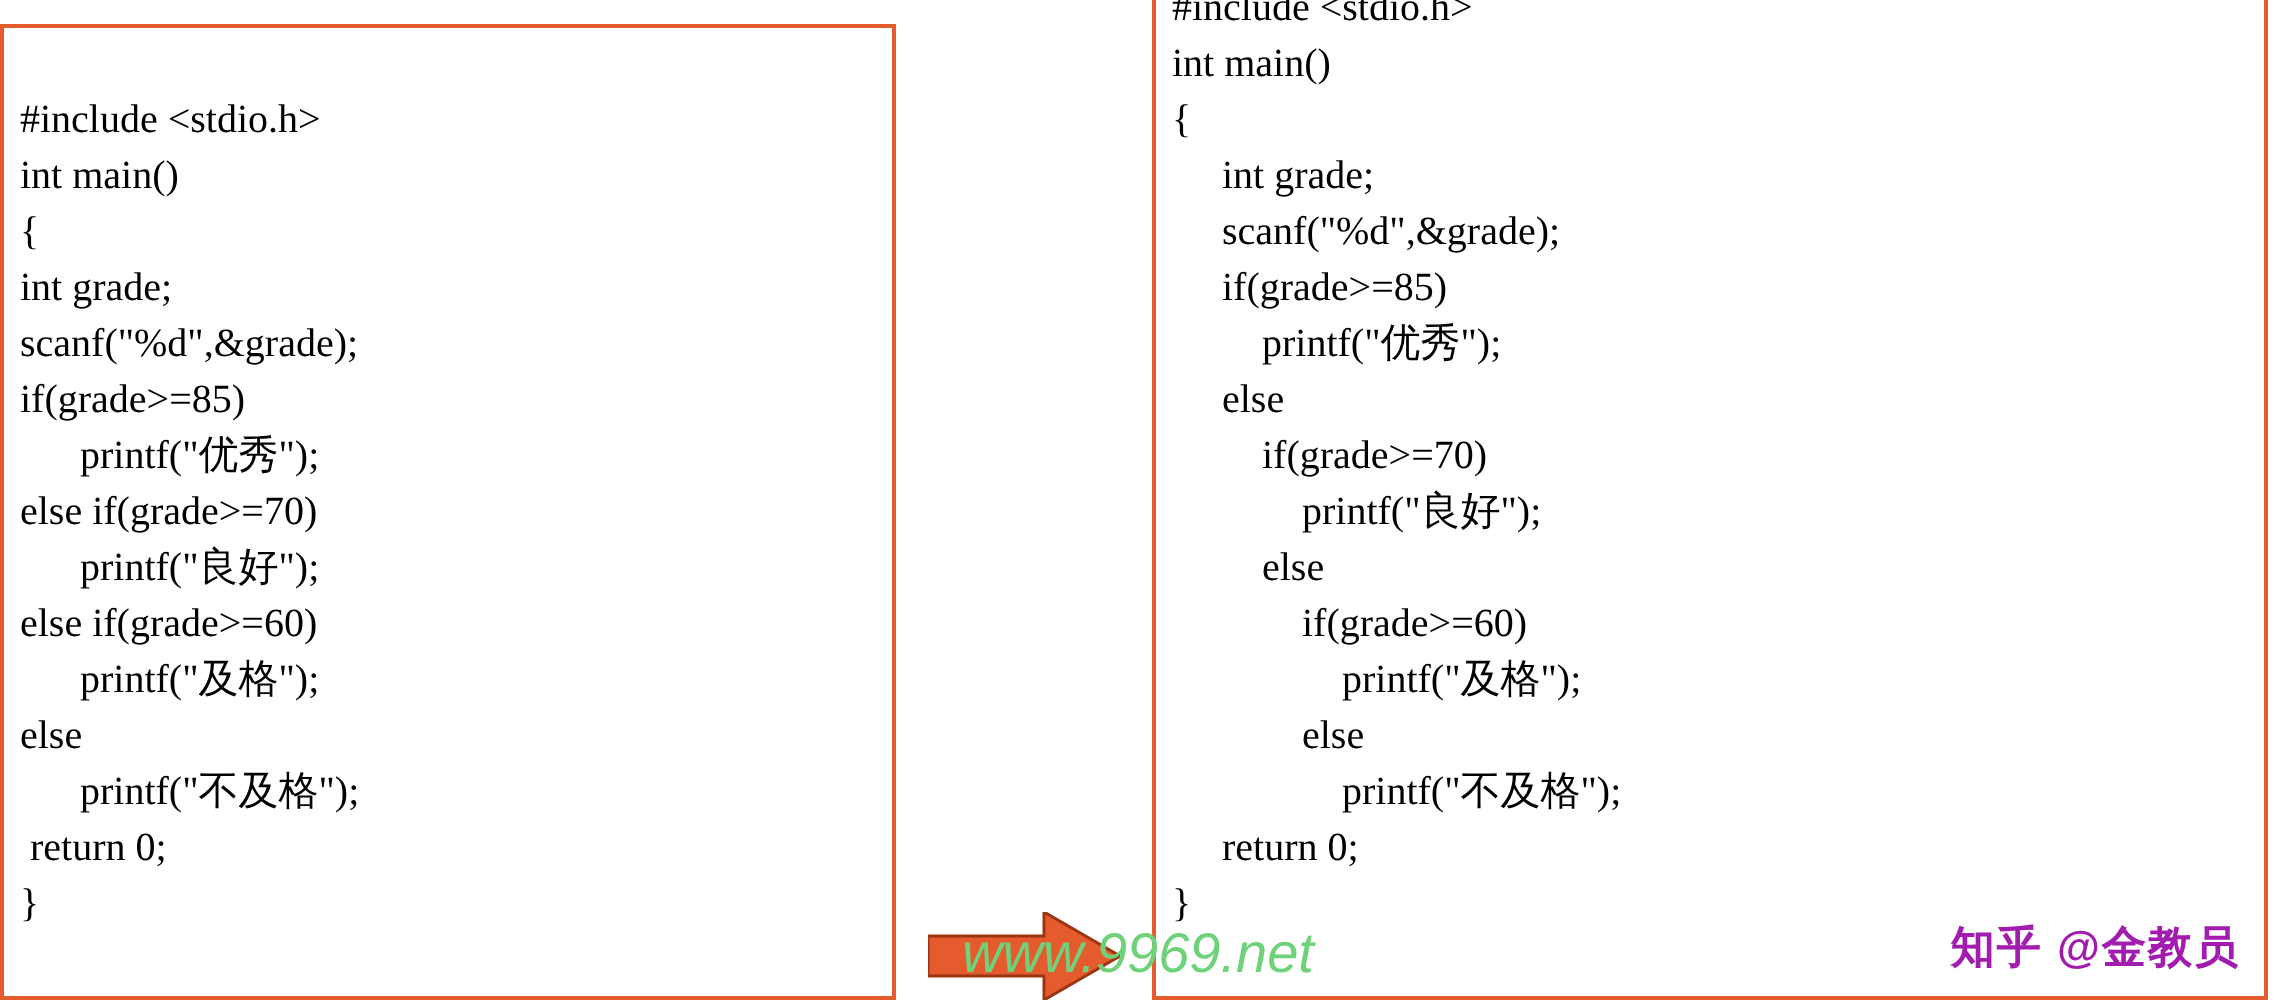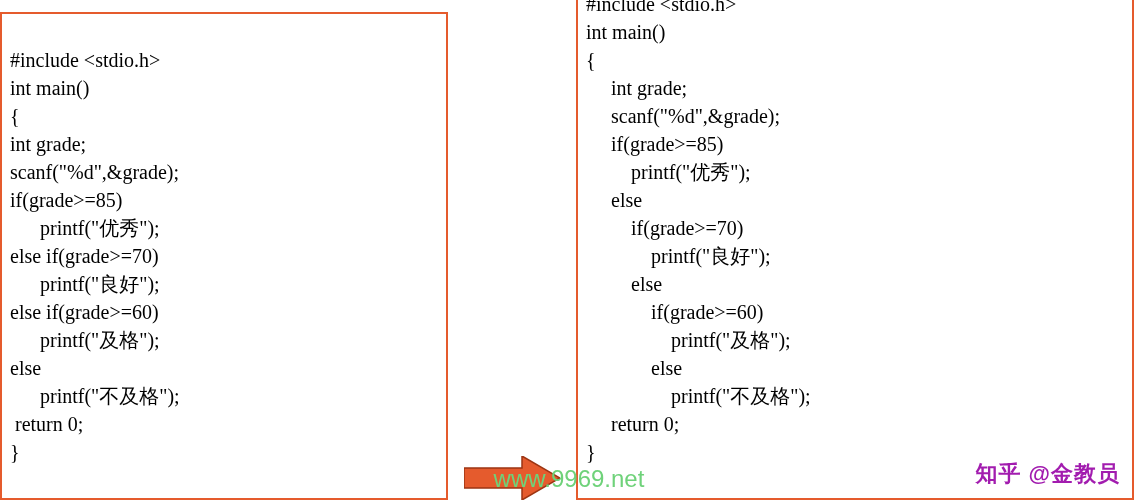--- a/index.html
+++ b/index.html
@@ -41,22 +41,23 @@
     justify-content: center;
   }
   .arrow-box { width: 96px; height: 44px; }
   .wm-center {
     position: absolute;
     left: 50%;
     bottom: 4px;
     transform: translateX(-50%);
     color: #6fd27a;
     font-family: Arial, sans-serif;
-    font-size: 24px;
+    font-size: 28px;
     pointer-events: none;
+    font-style: italic;
   }
   .wm-right {
     position: absolute;
     right: 18px;
     bottom: 10px;
     color: #a21caf;
     font-family: "Microsoft YaHei", Arial, sans-serif;
     font-size: 22px;
     font-weight: 600;
     letter-spacing: 1px;

